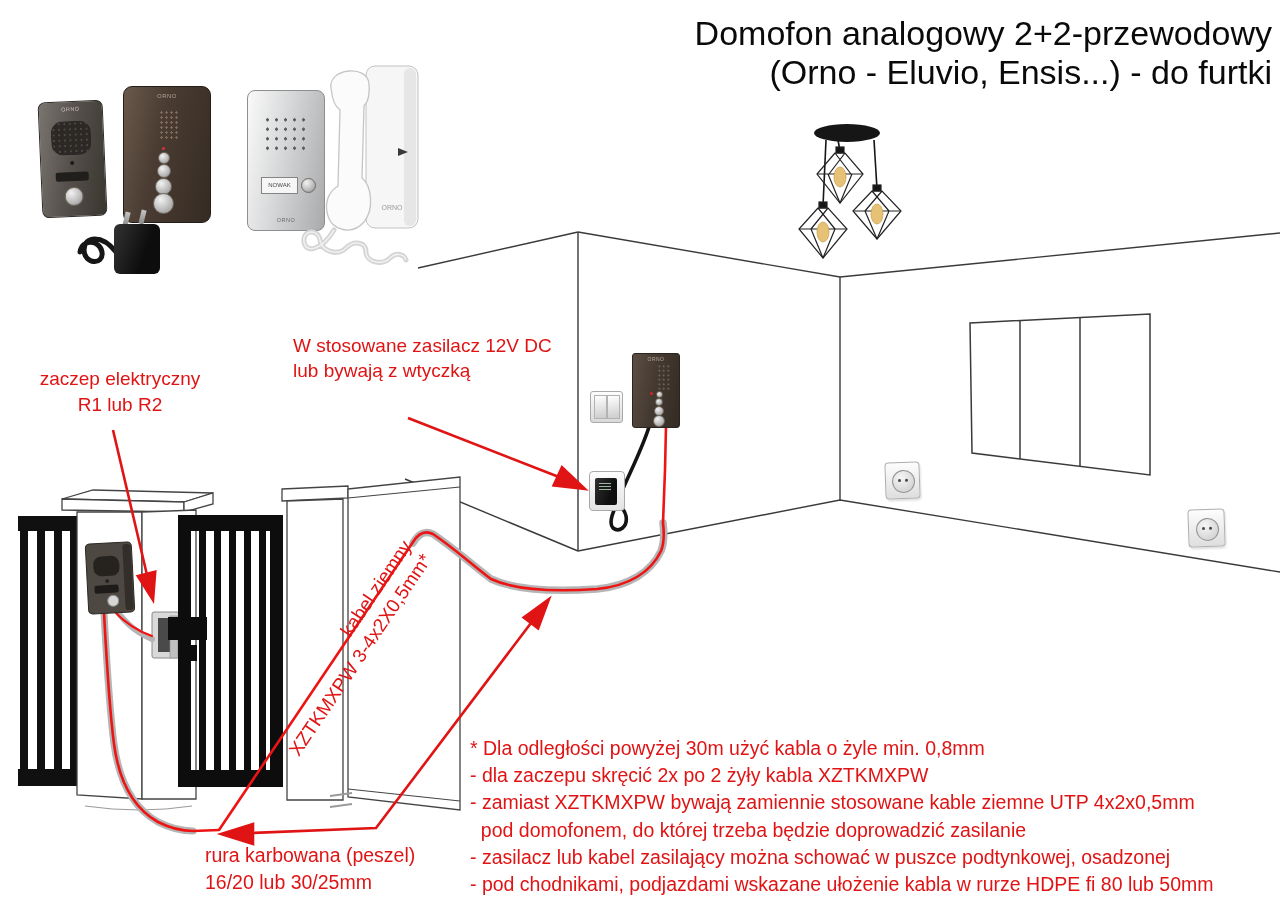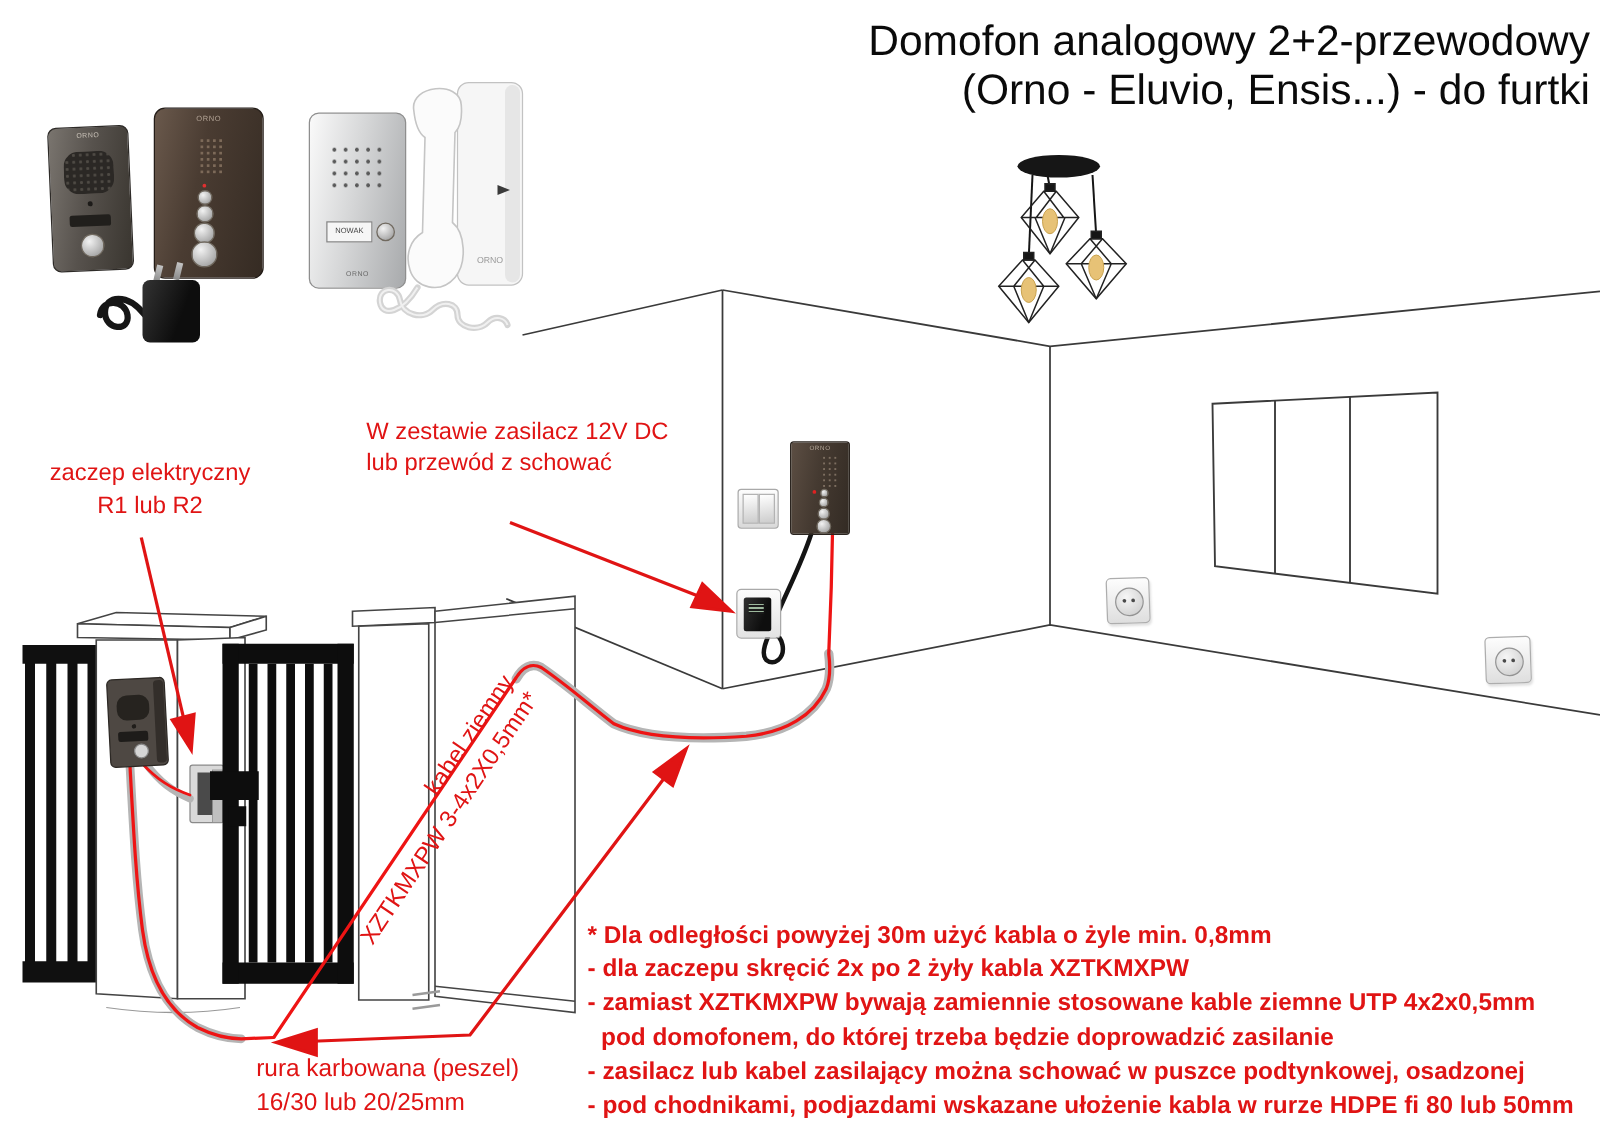--- a/index.html
+++ b/index.html
@@ -8,21 +8,21 @@
   #scene{position:absolute;left:0;top:0;z-index:1;}
   .txt{position:absolute;z-index:3;}
   .red{color:#e01414;}
   #title{right:8px;top:14px;text-align:right;font-size:34px;line-height:39px;color:#0a0a0a;}
   #lbl-strike{left:22px;top:366px;width:196px;text-align:center;font-size:19px;line-height:26px;}
   #lbl-psu{left:293px;top:334px;font-size:19px;line-height:24.5px;}
   #lbl-cable{left:213px;top:634px;width:262px;text-align:right;font-size:19px;line-height:24px;
              transform:rotate(-56deg);}
   #lbl-conduit{left:205px;top:842px;width:285px;text-align:left;font-size:19.5px;line-height:27px;}
   #notes{left:470px;top:735px;font-size:19.5px;line-height:27.2px;}
-  #notes div{white-space:pre;font-weight:bold;}
+  #notes div{white-space:pre;}
   
   .fixture{position:absolute;z-index:2;}
   #switch{left:590px;top:391px;width:31px;height:30px;border:1px solid #a9a9a9;border-radius:3px;
           background:linear-gradient(#fdfdfd,#d9d9d9);}
   #switch .rocker{position:absolute;top:3px;width:11px;height:22px;border:1px solid #b3b3b3;
           background:linear-gradient(170deg,#ffffff,#cccccc);}
   #outlet-psu{left:589px;top:471px;width:34px;height:38px;border:1px solid #a9a9a9;border-radius:4px;
           background:linear-gradient(#fcfcfc,#e3e3e3);}
   #outlet-psu .adapter{position:absolute;left:5px;top:6px;width:22px;height:27px;border-radius:2px;
           background:linear-gradient(110deg,#303030,#0e0e0e 70%);}
@@ -201,32 +201,32 @@
     <div>Domofon analogowy 2+2-przewodowy</div>
     <div>(Orno - Eluvio, Ensis...) - do furtki</div>
   </div>
 
   <div class="txt red" id="lbl-strike">
     <div>zaczep elektryczny</div>
     <div>R1 lub R2</div>
   </div>
 
   <div class="txt red" id="lbl-psu">
-    <div>W zestawie zasilacz 12V DC</div>
-    <div>lub przewód z schować</div>
+    <div>W stosowane zasilacz 12V DC</div>
+    <div>lub bywają z wtyczką</div>
   </div>
 
   <div class="txt red" id="lbl-cable">
     <div>kabel ziemny</div>
     <div>XZTKMXPW 3-4x2X0,5mm*</div>
   </div>
 
   <div class="txt red" id="lbl-conduit">
     <div>rura karbowana (peszel)</div>
-    <div>16/30 lub 20/25mm</div>
+    <div>16/20 lub 30/25mm</div>
   </div>
 
   <div class="txt red" id="notes">
     <div>* Dla odległości powyżej 30m użyć kabla o żyle min. 0,8mm</div>
     <div>- dla zaczepu skręcić 2x po 2 żyły kabla XZTKMXPW</div>
     <div>- zamiast XZTKMXPW bywają zamiennie stosowane kable ziemne UTP 4x2x0,5mm</div>
     <div>  pod domofonem, do której trzeba będzie doprowadzić zasilanie</div>
     <div>- zasilacz lub kabel zasilający można schować w puszce podtynkowej, osadzonej</div>
     <div>- pod chodnikami, podjazdami wskazane ułożenie kabla w rurze HDPE fi 80 lub 50mm</div>
   </div>

